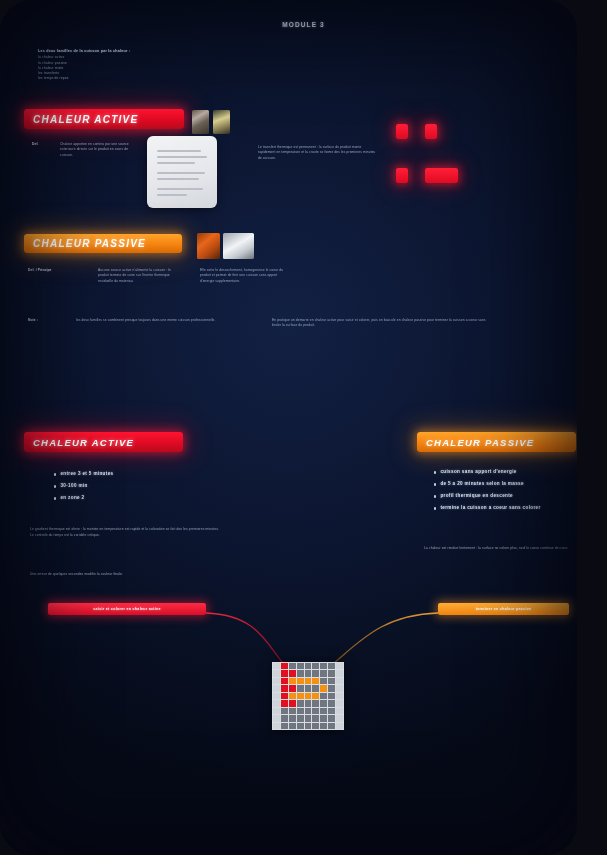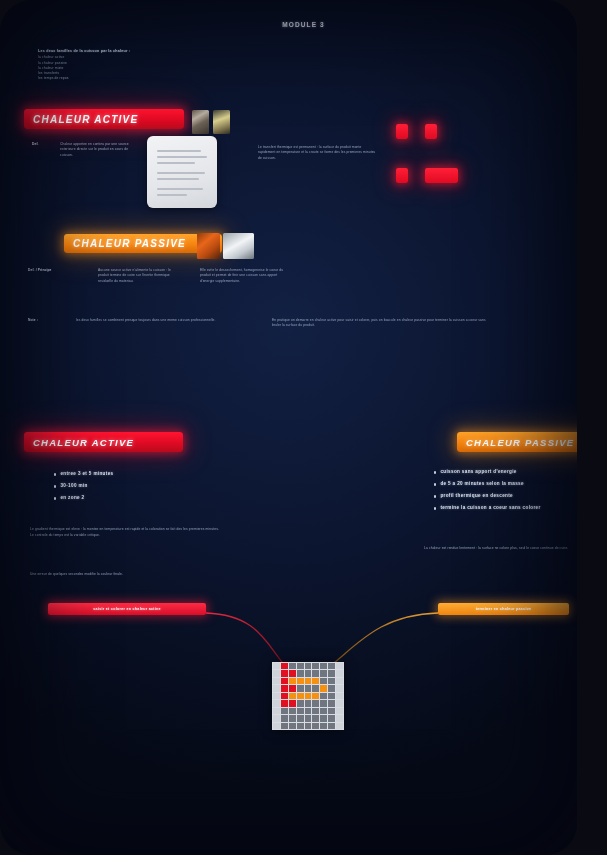--- a/index.html
+++ b/index.html
@@ -64,21 +64,20 @@
   }
   .banner.red {
     background: linear-gradient(180deg,#ff1430 0%, #e00a24 55%, #b80a1c 100%);
     box-shadow: 0 0 10px 2px rgba(255,25,55,.55), 0 0 24px 6px rgba(220,10,40,.28);
     text-shadow: 0 0 4px rgba(255,255,255,.65);
   }
   .banner.orange {
     background: linear-gradient(180deg,#ffa42a 0%, #f58410 55%, #d96a06 100%);
     box-shadow: 0 0 10px 2px rgba(255,150,35,.5), 0 0 24px 6px rgba(235,130,10,.26);
     text-shadow: 0 0 4px rgba(255,245,225,.65);
-    margin-left: 40px;
   }
 
   .banner-a-top { top: 109px; left: 24px; width: 160px; height: 20px; font-size: 10px; }
   .banner-p-top { top: 234px; left: 24px; width: 158px; height: 19px; font-size: 10px; }
 
   .banner-a-bot {
     top: 432px; left: 24px; width: 159px; height: 20px; font-size: 9.5px;
     box-shadow: 0 0 14px 4px rgba(255,25,55,.65), 0 0 34px 12px rgba(225,12,45,.38);
   }
   .banner-p-bot {

